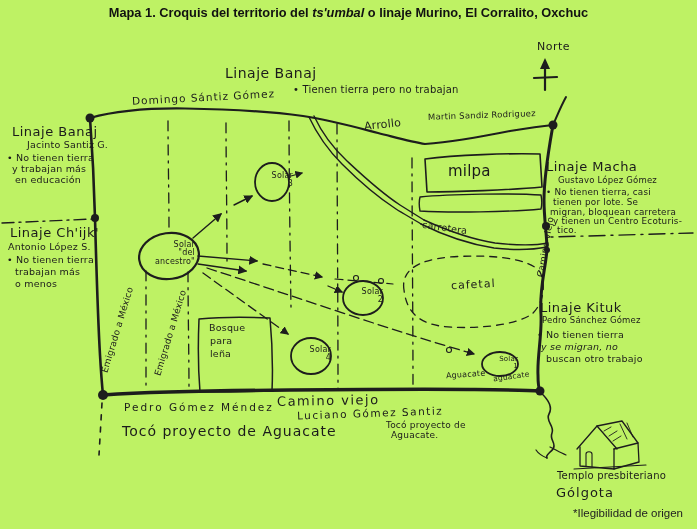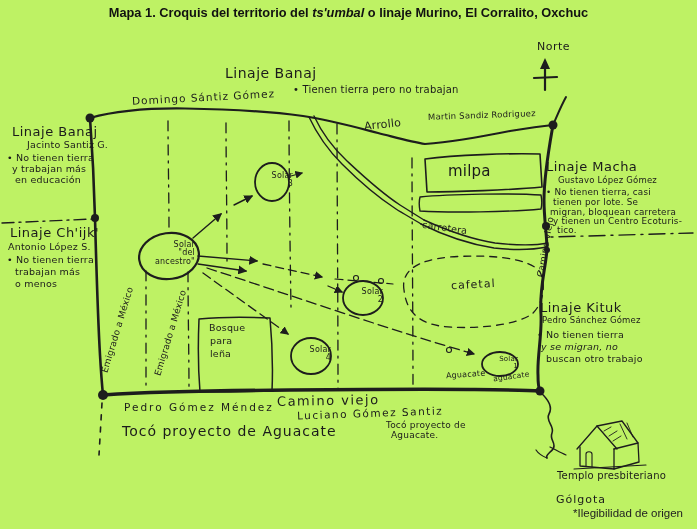--- a/index.html
+++ b/index.html
@@ -190,17 +190,17 @@
     <div>1</div>
   </div>
 
   <div class="lbl bd" style="left:124px;top:402px;font-size:10.5px;letter-spacing:2px;">Pedro Gómez Méndez</div>
   <div class="lbl bd" style="left:122px;top:424px;font-size:14px;letter-spacing:1px;">Tocó proyecto de Aguacate</div>
   <div class="lbl bd rot" style="left:297px;top:408px;font-size:10.5px;letter-spacing:1.5px;transform:rotate(-2deg);">Luciano Gómez Santiz</div>
   <div class="lbl bd" style="left:386px;top:421px;font-size:9px;">Tocó proyecto de</div>
   <div class="lbl bd" style="left:391px;top:431px;font-size:9px;">Aguacate.</div>
 
   <div class="lbl bd" style="left:557px;top:471px;font-size:10px;">Templo presbiteriano</div>
-  <div class="lbl bd" style="left:556px;top:486px;font-size:11px;letter-spacing:1px;margin-top:8px;">Gólgota</div>
+  <div class="lbl bd" style="left:556px;top:486px;font-size:13px;letter-spacing:1px;">Gólgota</div>
 
   <div class="footnote">*Ilegibilidad de origen</div>
 
 </div>
 
 </body></html>

